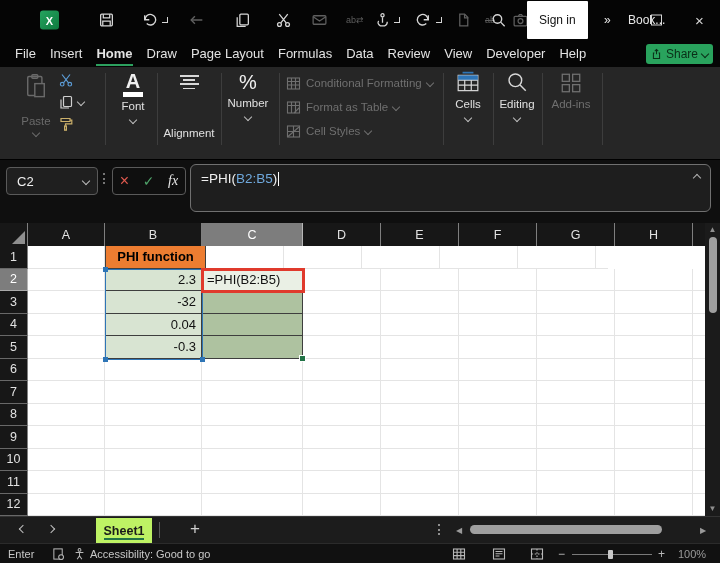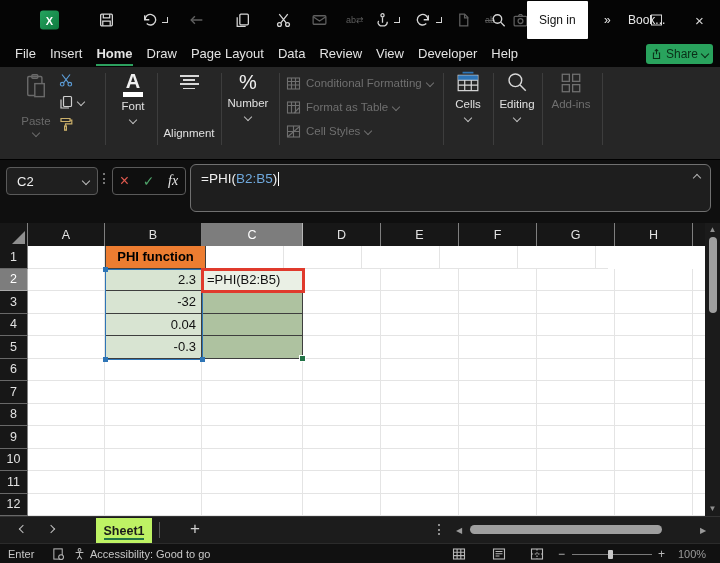--- a/index.html
+++ b/index.html
@@ -227,20 +227,21 @@
       </span>
     <span class="tbi winbtn" style="left:695px;">×</span>
   </div>
 
   <div class="tabrow">
     <span class="rtab">File</span>
     <span class="rtab">Insert</span>
     <span class="rtab active">Home</span>
     <span class="rtab">Draw</span>
     <span class="rtab">Page Layout</span>
+    <span class="rtab">Formulas</span>
     <span class="rtab">Data</span>
     <span class="rtab">Review</span>
     <span class="rtab">View</span>
     <span class="rtab">Developer</span>
     <span class="rtab">Help</span>
   </div>
   <div class="sharebtn">
     <span class="ico">
       <svg width="11" height="12" viewBox="0 0 16 16" fill="none" stroke="currentColor" stroke-width="1.5">
           <path d="M8 1.5 v7 M5.5 3.8 L8 1.3 l2.5 2.5"></path>

